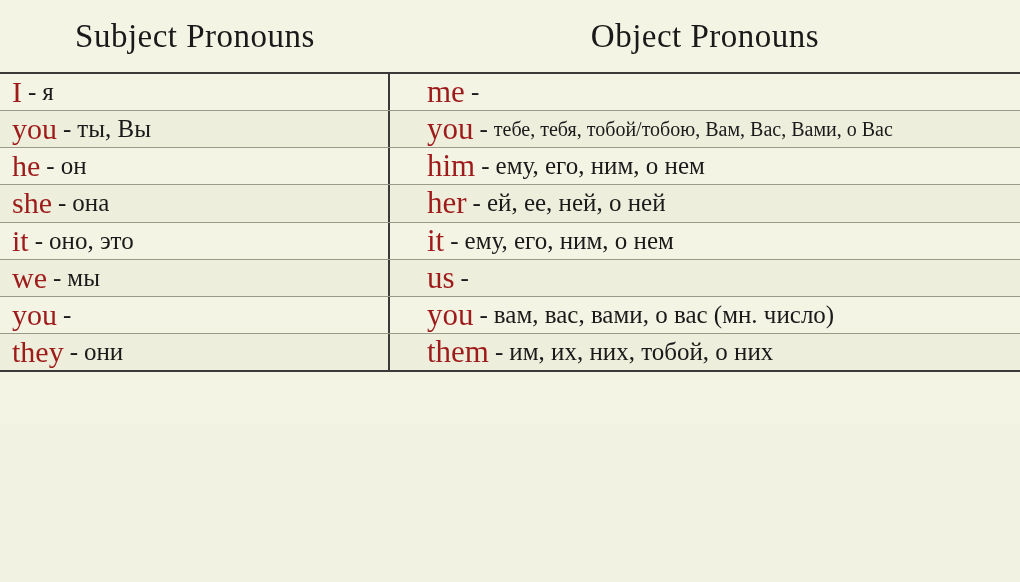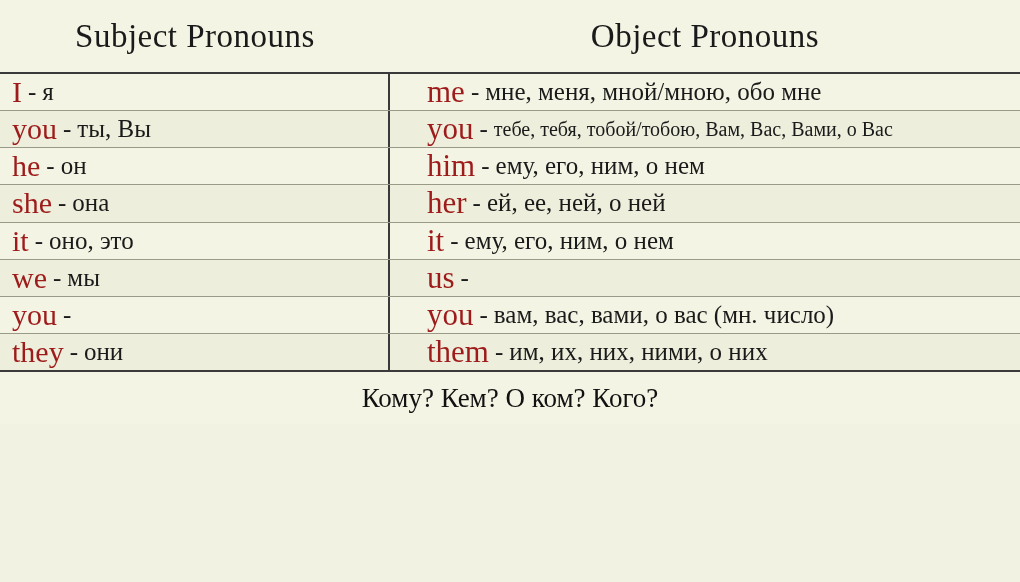--- a/index.html
+++ b/index.html
@@ -136,21 +136,20 @@
 
     <div class="row">
       <div class="cell left">
         <span class="pron">I</span>
         <span class="dash">-</span>
         <span class="trans">я</span>
       </div>
       <div class="cell right">
         <span class="pron">me</span>
         <span class="dash">-</span>
-        <span class="trans">мне, меня, мной/мною, обо мне</span>
       </div>
     </div>
 
     <div class="row alt">
       <div class="cell left">
         <span class="pron">you</span>
         <span class="dash">-</span>
         <span class="trans">ты, Вы</span>
       </div>
       <div class="cell right">
@@ -225,23 +224,22 @@
 
     <div class="row alt">
       <div class="cell left">
         <span class="pron">they</span>
         <span class="dash">-</span>
         <span class="trans">они</span>
       </div>
       <div class="cell right">
         <span class="pron">them</span>
         <span class="dash">-</span>
-        <span class="trans">им, их, них, ними, о них</span>
+        <span class="trans">им, их, них, тобой, о них</span>
       </div>
     </div>
 
   </div>
 
   <div class="footer-row">
-    <div class="footer-cell right">Кому? Кем? О ком? Кого?</div>
   </div>
 
 </div>
 
 </body></html>

